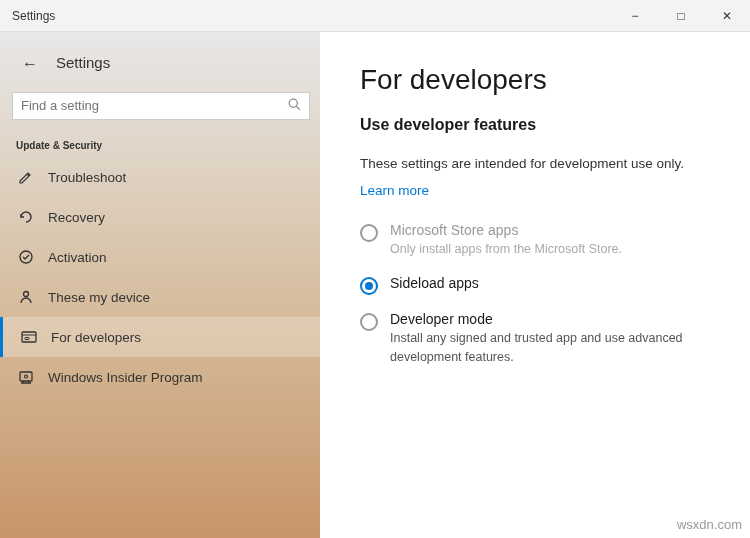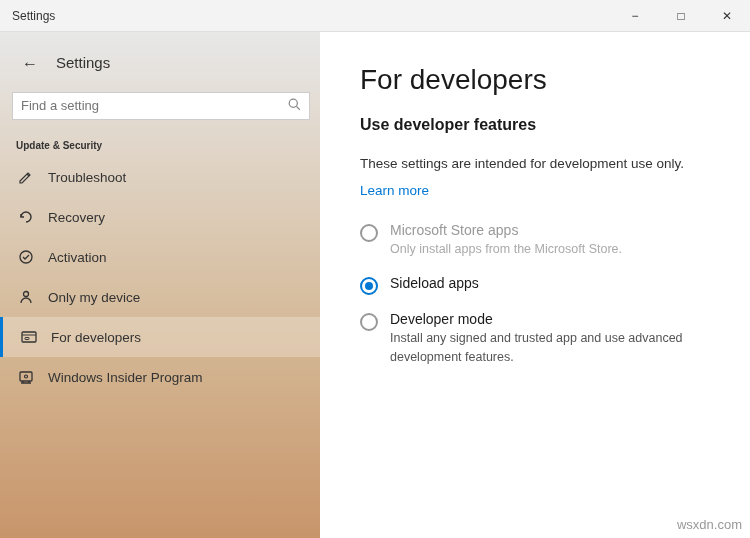--- a/index.html
+++ b/index.html
@@ -304,21 +304,21 @@
       <span class="sidebar-item-label">Activation</span>
     </div>
 
     <div class="sidebar-item">
       <span class="sidebar-icon">
         <svg width="16" height="16" viewBox="0 0 16 16" fill="none">
           <circle cx="8" cy="5" r="2.5" stroke="#333" stroke-width="1.3" fill="none"></circle>
           <path d="M3 14c0-2.76 2.24-5 5-5s5 2.24 5 5" stroke="#333" stroke-width="1.3" fill="none"></path>
         </svg>
       </span>
-      <span class="sidebar-item-label">Only my device</span>
+      <span class="sidebar-item-label">These my device</span>
     </div>
 
     <div class="sidebar-item active">
       <span class="sidebar-icon">
         <svg width="16" height="16" viewBox="0 0 16 16" fill="none">
           <rect x="1" y="3" width="14" height="10" rx="1" stroke="#333" stroke-width="1.3" fill="none"></rect>
           <line x1="1" y1="6" x2="15" y2="6" stroke="#333" stroke-width="1"></line>
           <rect x="4" y="8.5" width="4" height="2" rx="0.5" stroke="#333" stroke-width="1" fill="none"></rect>
         </svg>
       </span>

